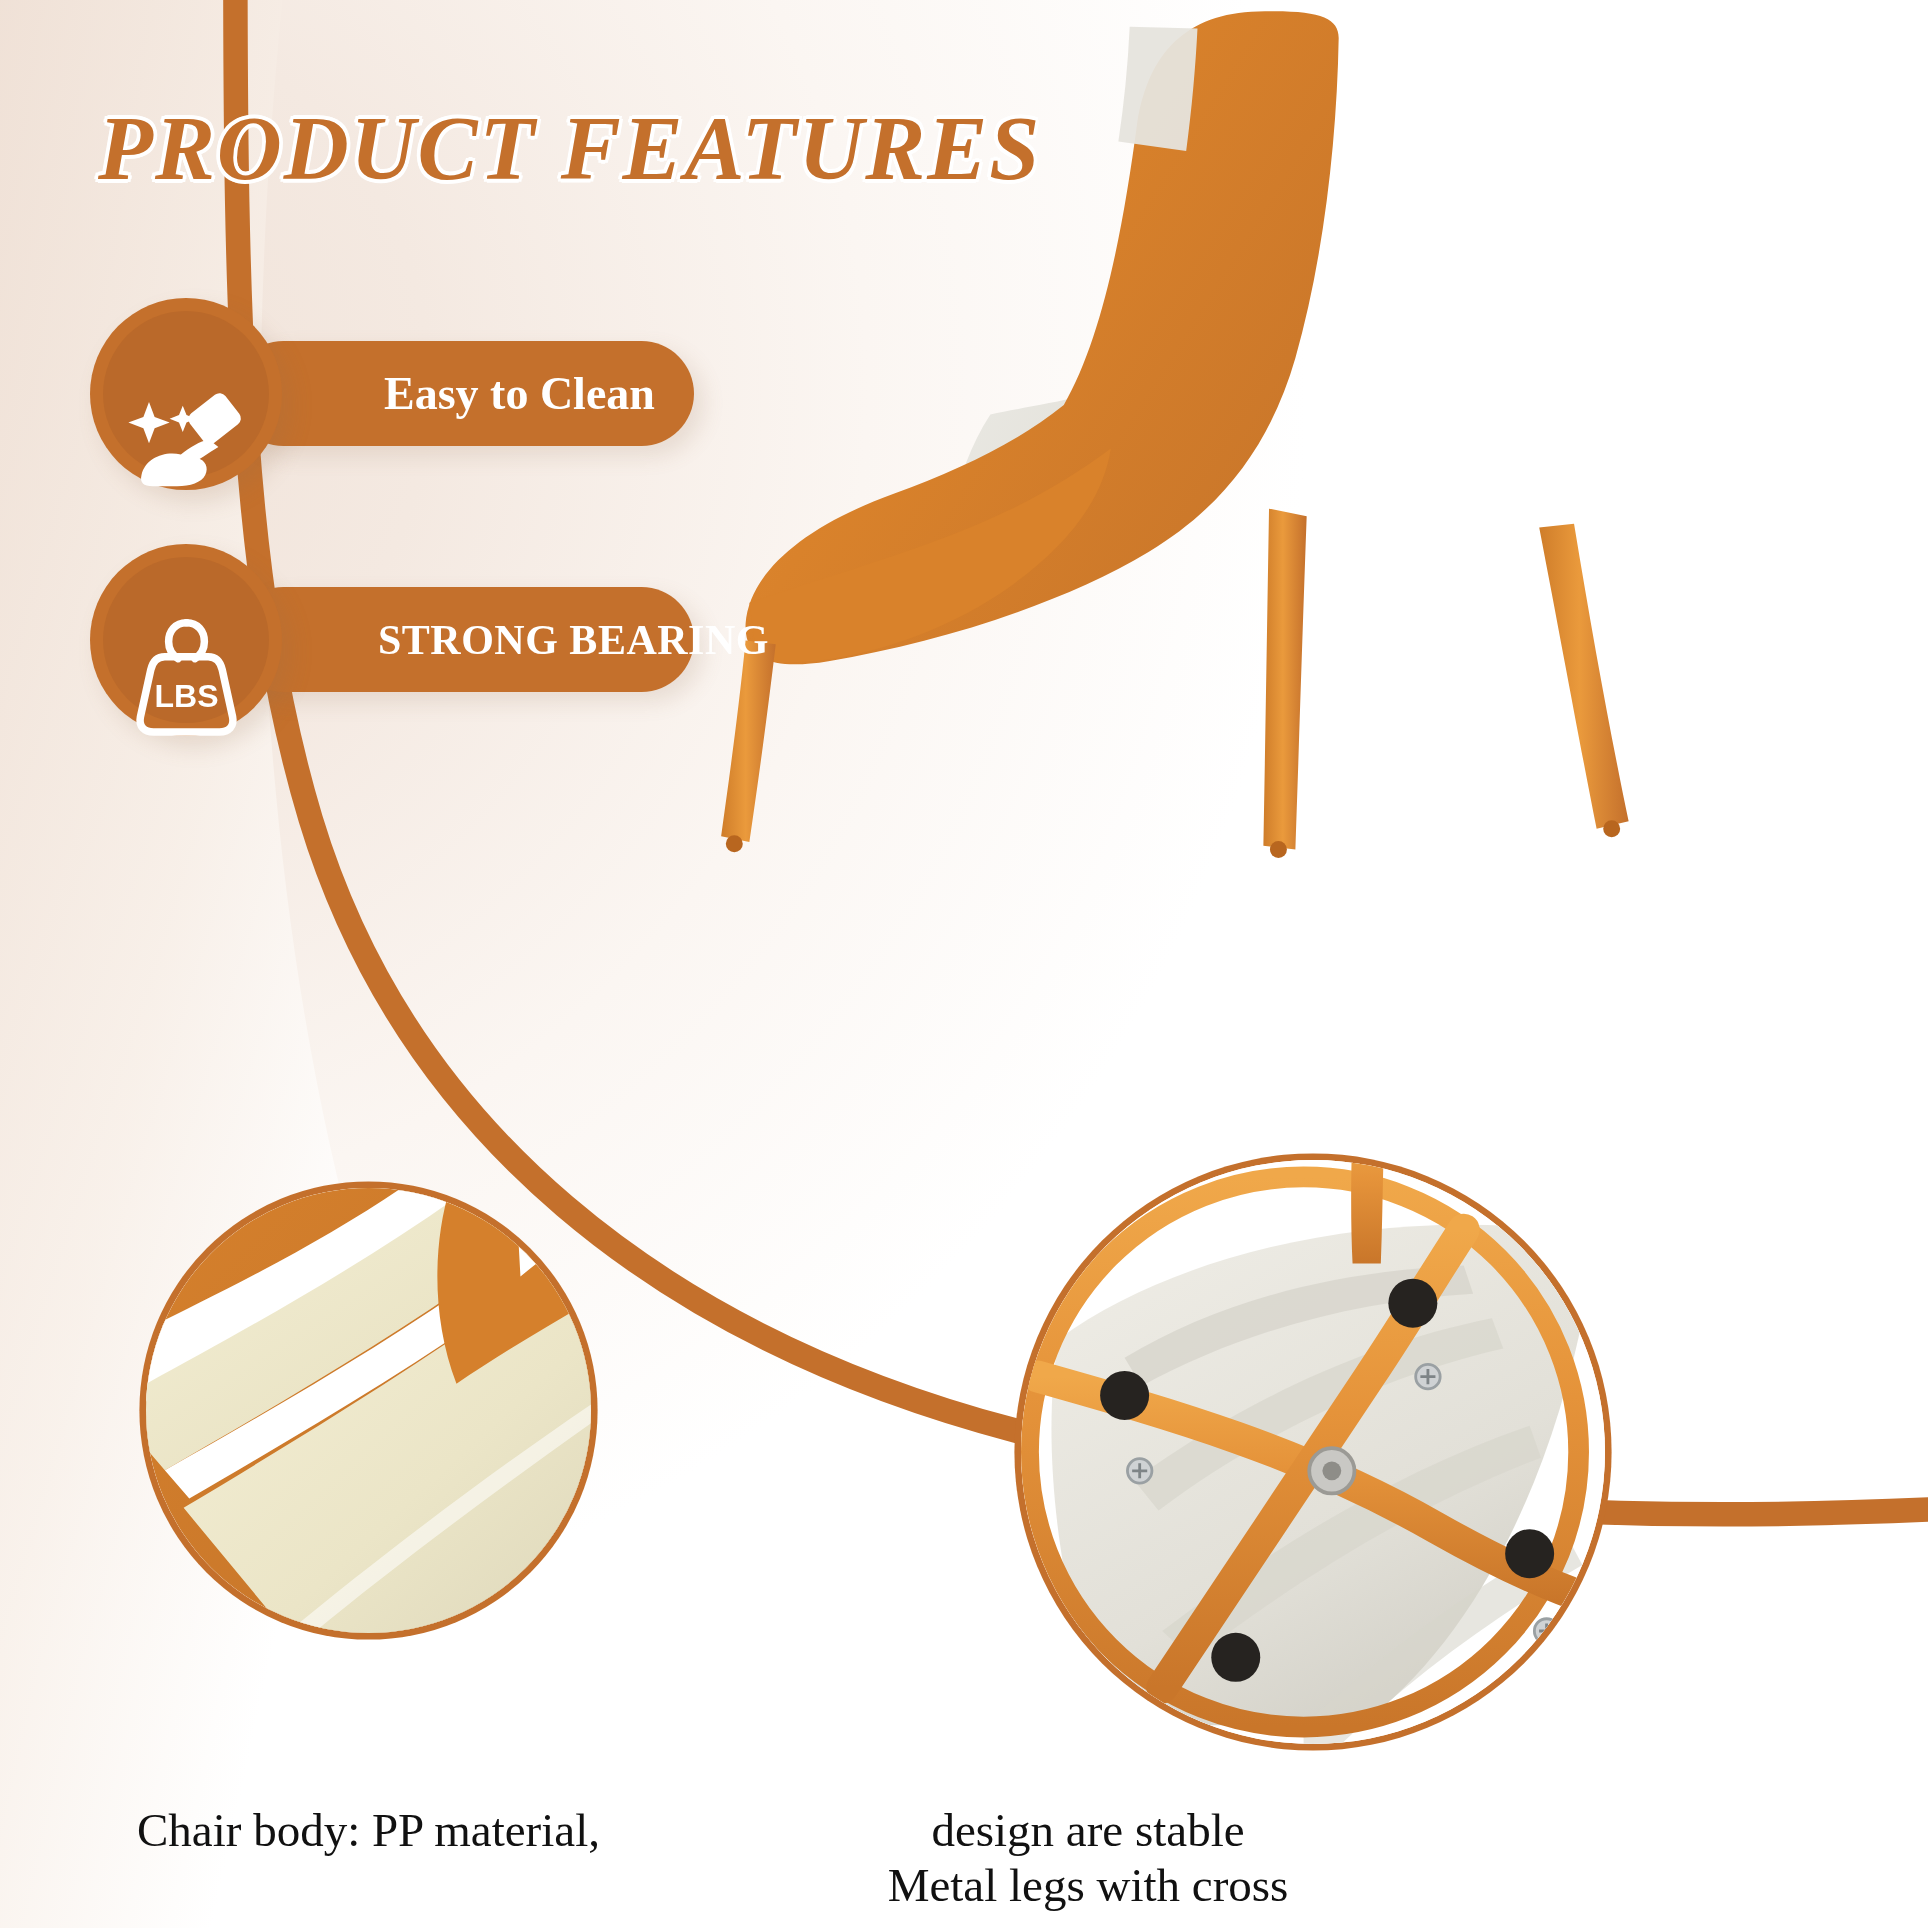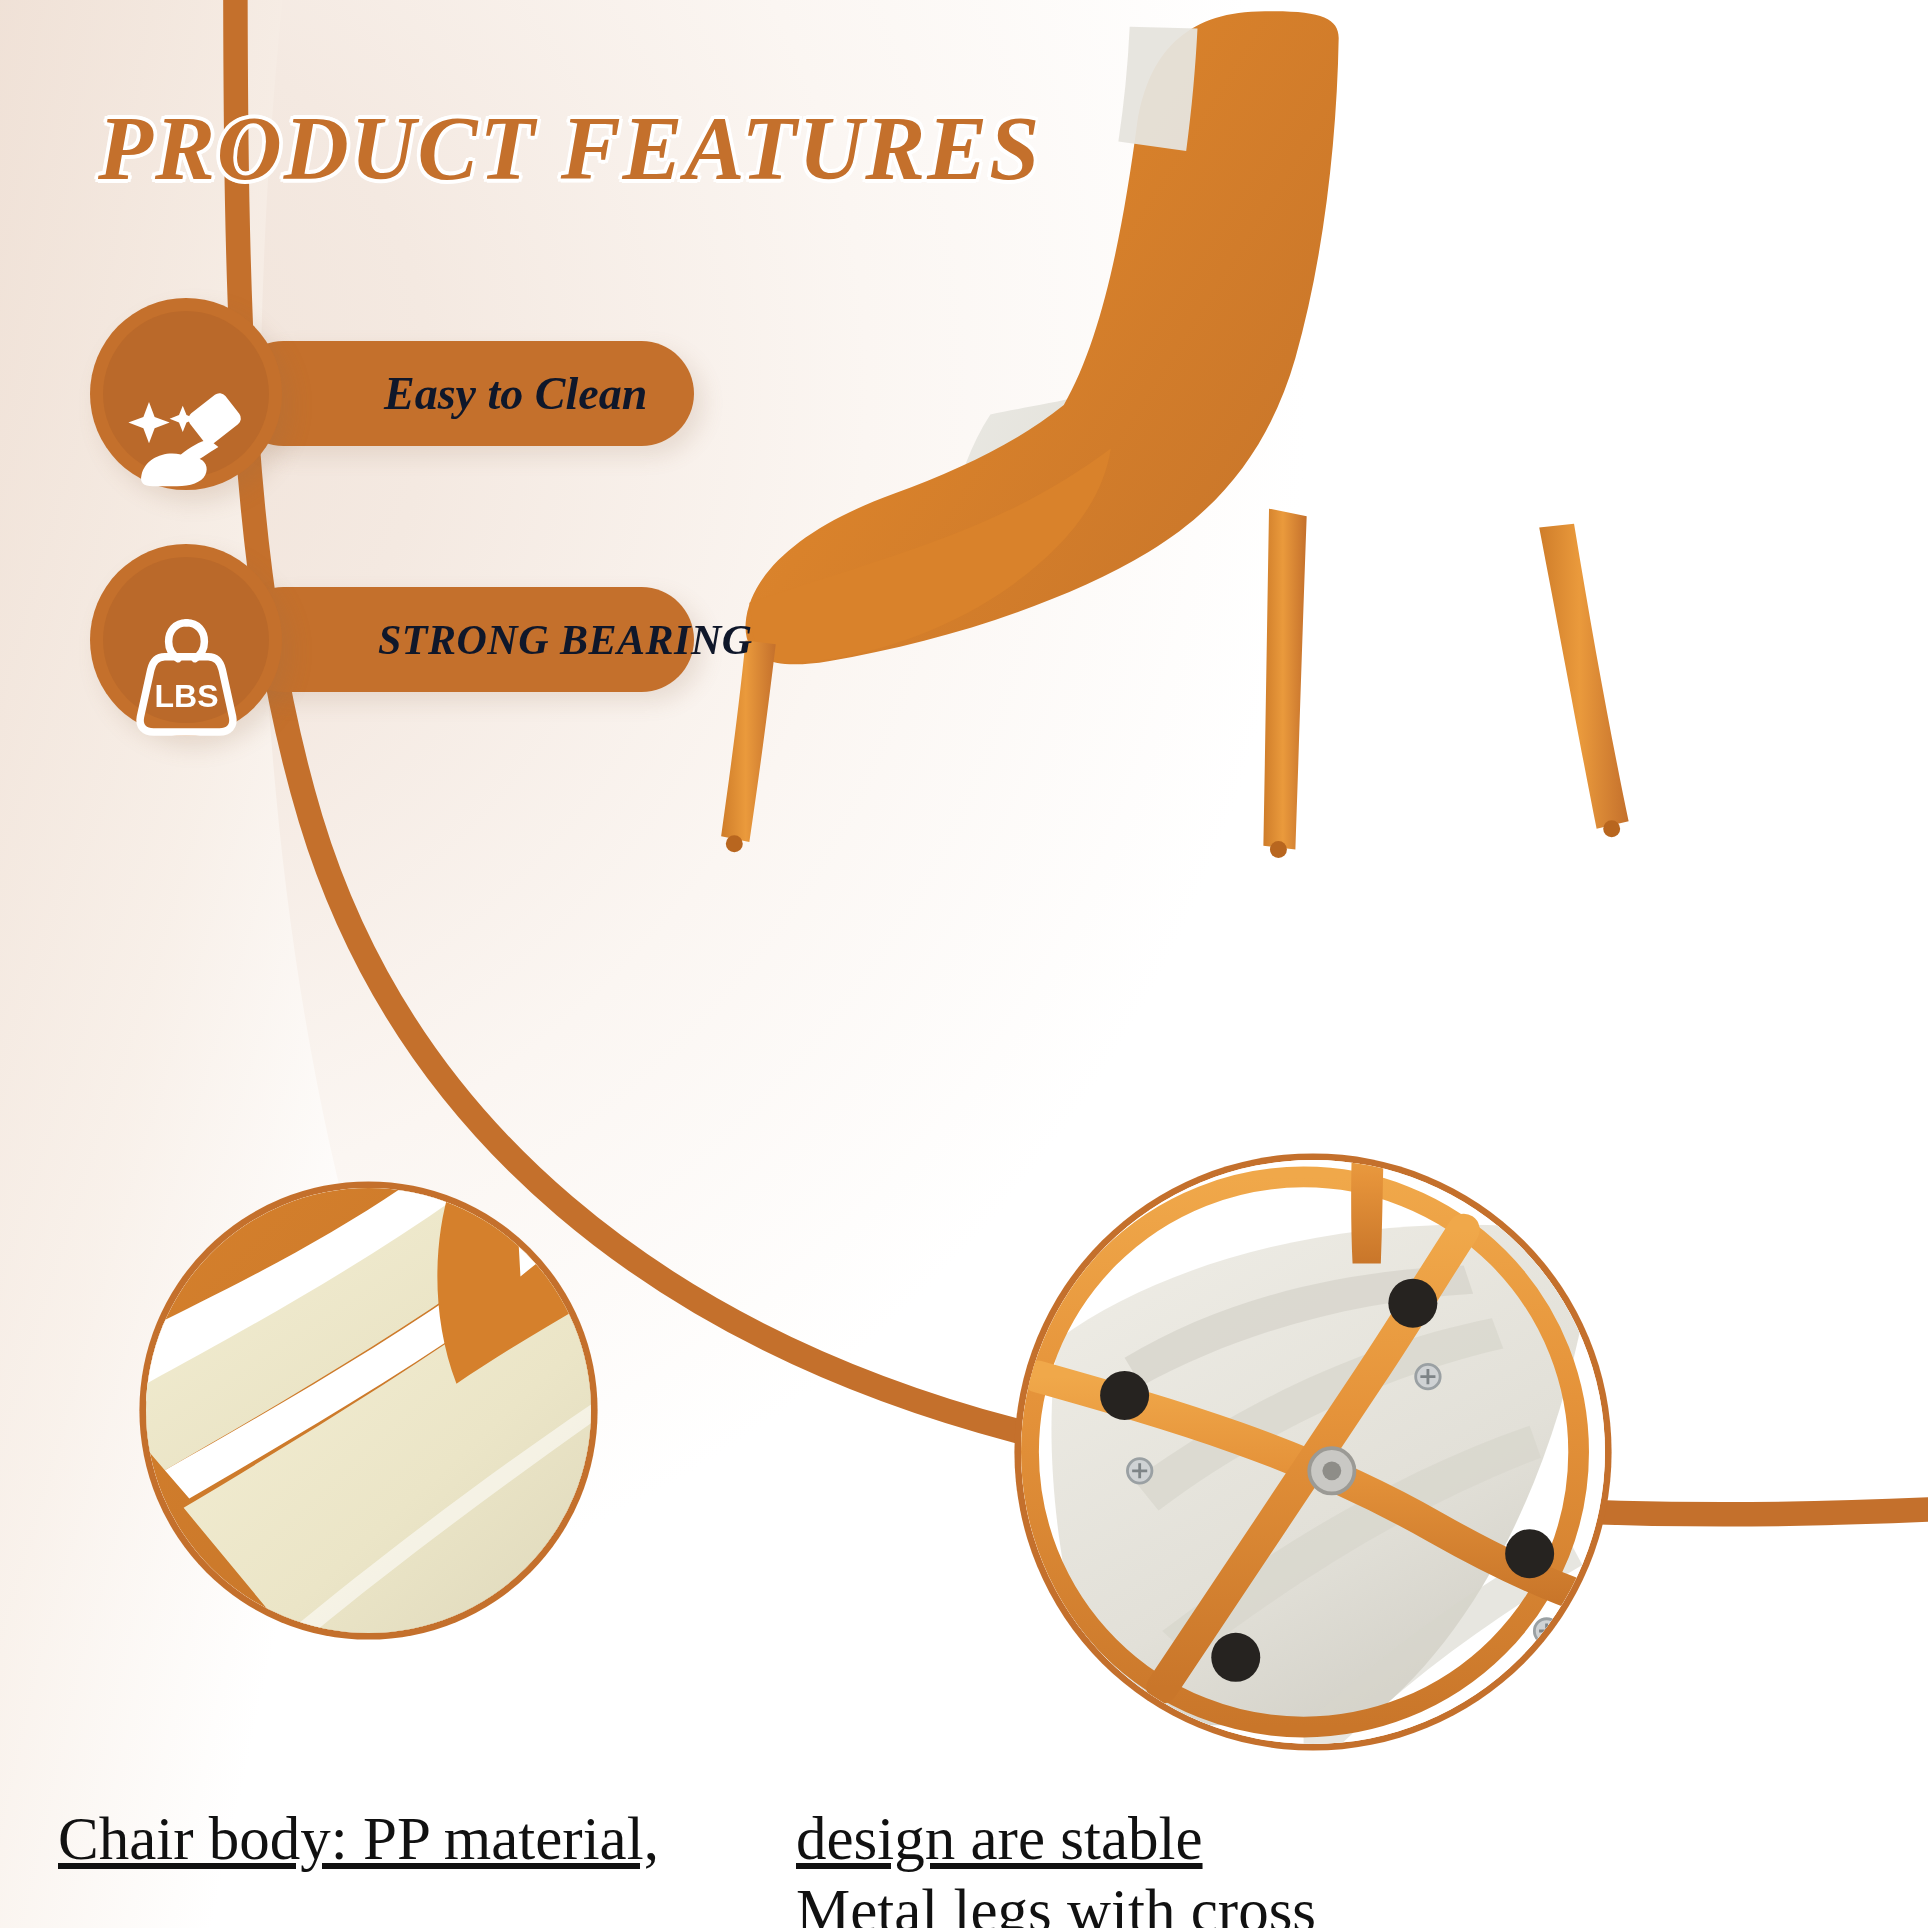--- a/index.html
+++ b/index.html
@@ -39,22 +39,22 @@
   .feature{position:absolute;display:flex;align-items:center;}
   .feature .pill{
     position:absolute;
     height:105px;
     border-radius:53px;
     background:#c4702c;
     display:flex;align-items:center;
     box-shadow:9.4px 9.4px 21px rgba(150,110,80,.16);
   }
   .feature .pill-label{
-    color:#0f172a;
-    font-style:italic;font-weight:bold;
+    color:#ffffff;
+    font-weight:bold;
     white-space:nowrap;
   }
   .badge{
     position:absolute;
     width:192px;height:192px;border-radius:50%;
     background:#c4702c;
     display:flex;align-items:flex-end;justify-content:center;
     box-shadow:9.4px 11.3px 22.6px rgba(150,110,80,.18);
     z-index:3;
   }
@@ -78,24 +78,24 @@
   .detail{
     position:absolute;border-radius:50%;overflow:hidden;
     box-shadow:0 0 0 6.6px #c4702c;
     background:#ffffff;
   }
   #detail-body{left:146px;top:1188px;width:445px;height:445px;}
   #detail-legs{left:1021px;top:1160px;width:584px;height:584px;}
 
   .caption{
     position:absolute;
-    font-size:61px;line-height:1.18;
+    text-align:center;
+    font-size:47px;line-height:1.18;
     color:#111111;
     font-family:"Liberation Serif", serif;
-    text-decoration:underline;
   }
   #cap-body{left:58px;top:1803px;width:621px;}
   #cap-legs{left:796px;top:1803px;width:584px;}
 </style>
 </head>
 <body>
 
 <div id="stage">
 
   <div class="arc-wrap">

